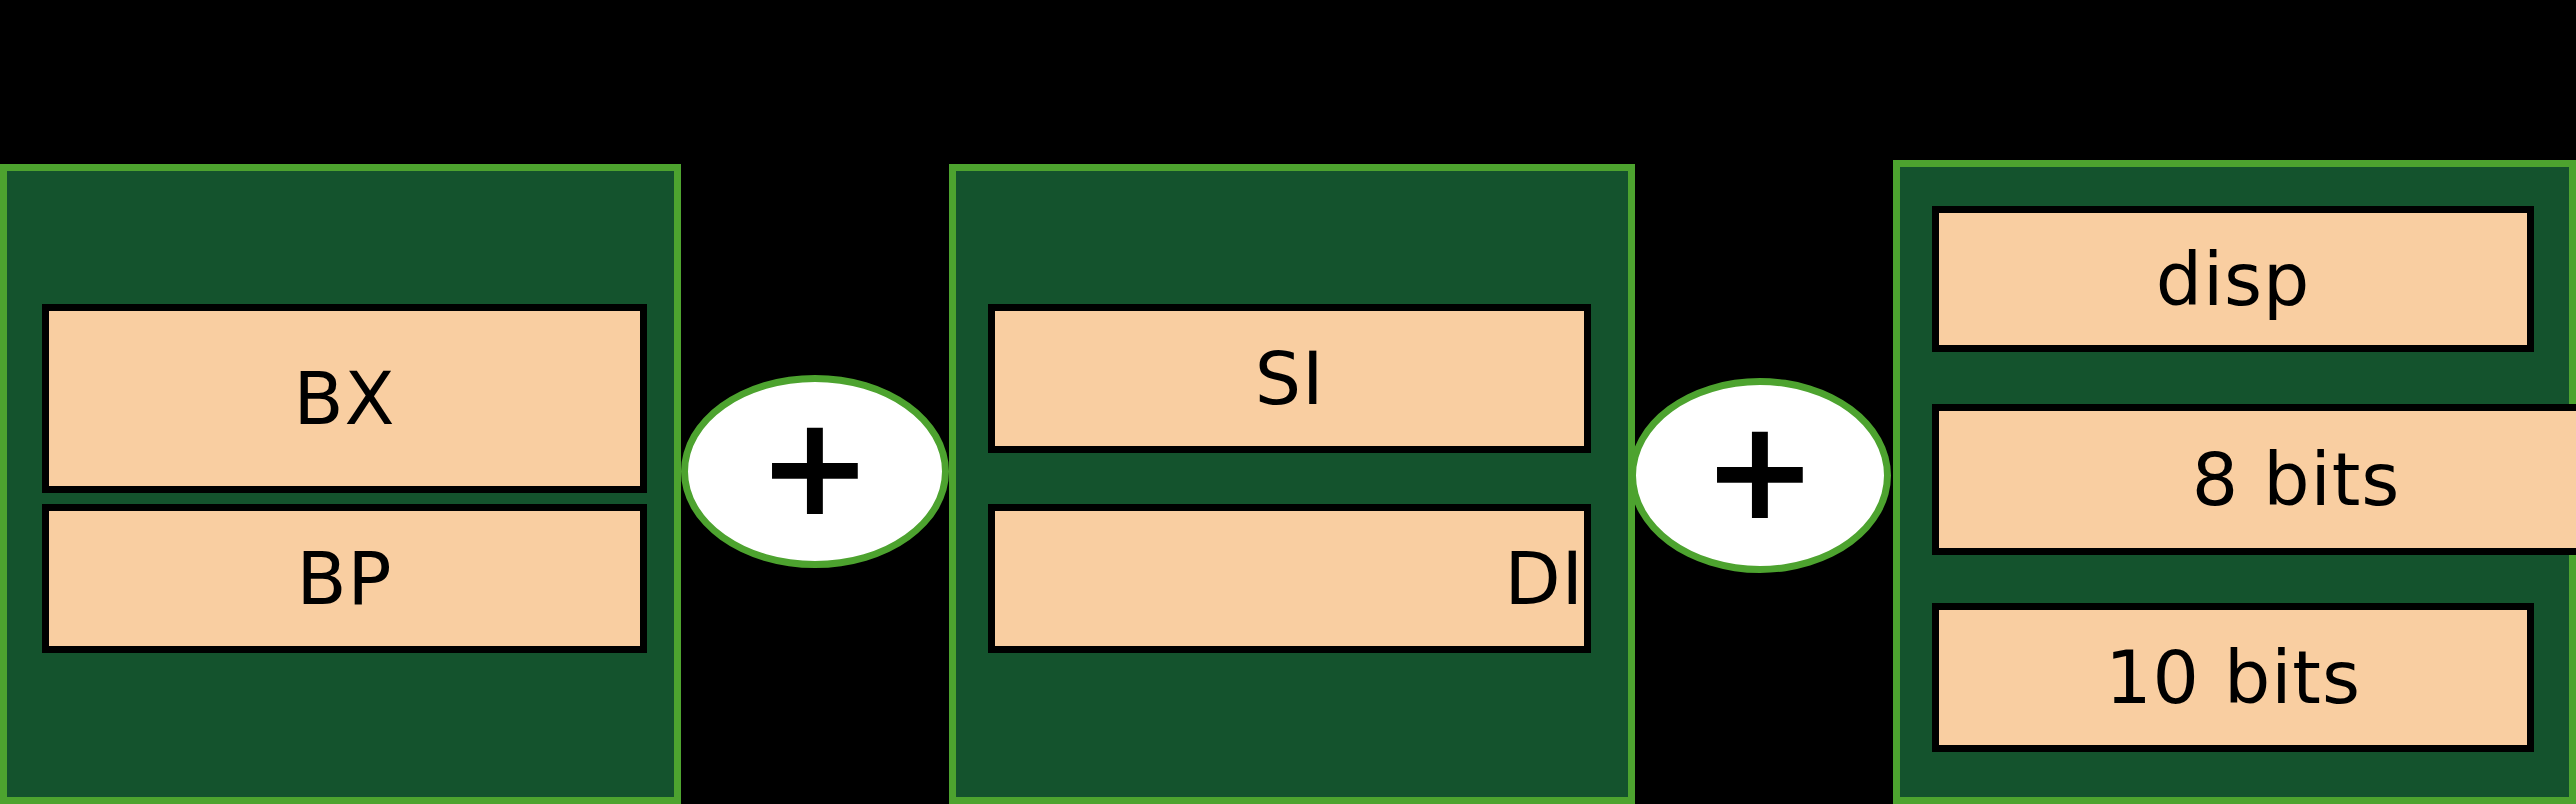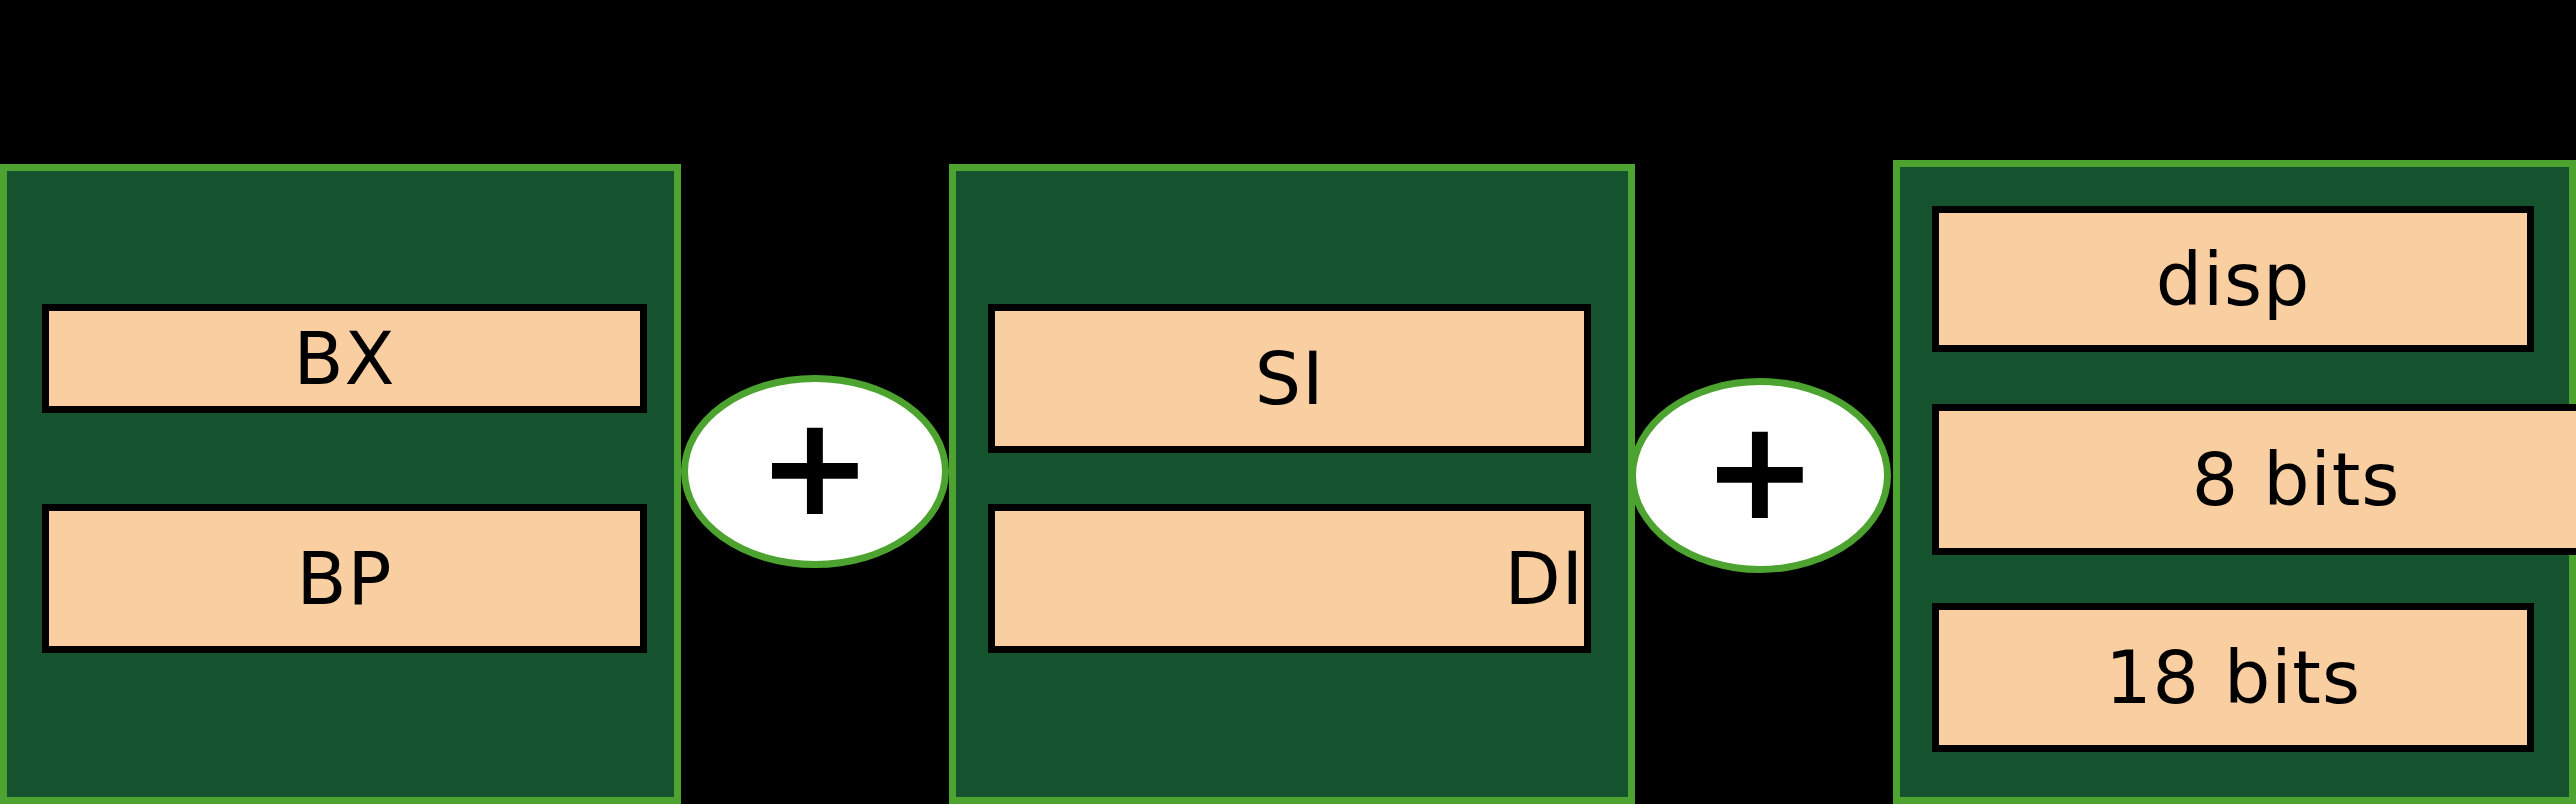--- a/index.html
+++ b/index.html
@@ -32,21 +32,21 @@
     border: 7.3px solid #000000;
     box-sizing: border-box;
     display: flex;
     align-items: center;
     justify-content: center;
     font-size: 73px;
     color: #000000;
     letter-spacing: 0.9px;
   }
   
-  .g1-b1 { left: 35px; top: 133px; width: 605px; height: 109px; }
+  .g1-b1 { left: 35px; top: 133px; width: 605px; height: 189px; }
   .g1-b2 { left: 35px; top: 333px; width: 605px; height: 149px; }
   
   .g2-b1 { left: 32px; top: 133px; width: 603px; height: 149px; }
   .g2-b2 { left: 32px; top: 333px; width: 603px; height: 149px; justify-content: flex-end; }
   
   .g3-b1 { left: 32px; top: 39px;  width: 602px; height: 146px; }
   .g3-b2 { left: 32px; top: 237px; width: 728px; height: 151px; }
   .g3-b3 { left: 32px; top: 436px; width: 602px; height: 149px; }
 
   .ellipse {
@@ -103,18 +103,18 @@
   </div>
 
   <div class="group group-3">
     <div class="obox g3-b1">
       <span>disp</span>
     </div>
     <div class="obox g3-b2">
       <span>8 bits</span>
     </div>
     <div class="obox g3-b3">
-      <span>18 bits</span>
+      <span>10 bits</span>
     </div>
   </div>
 
 </div>
 
 
 </body></html>

